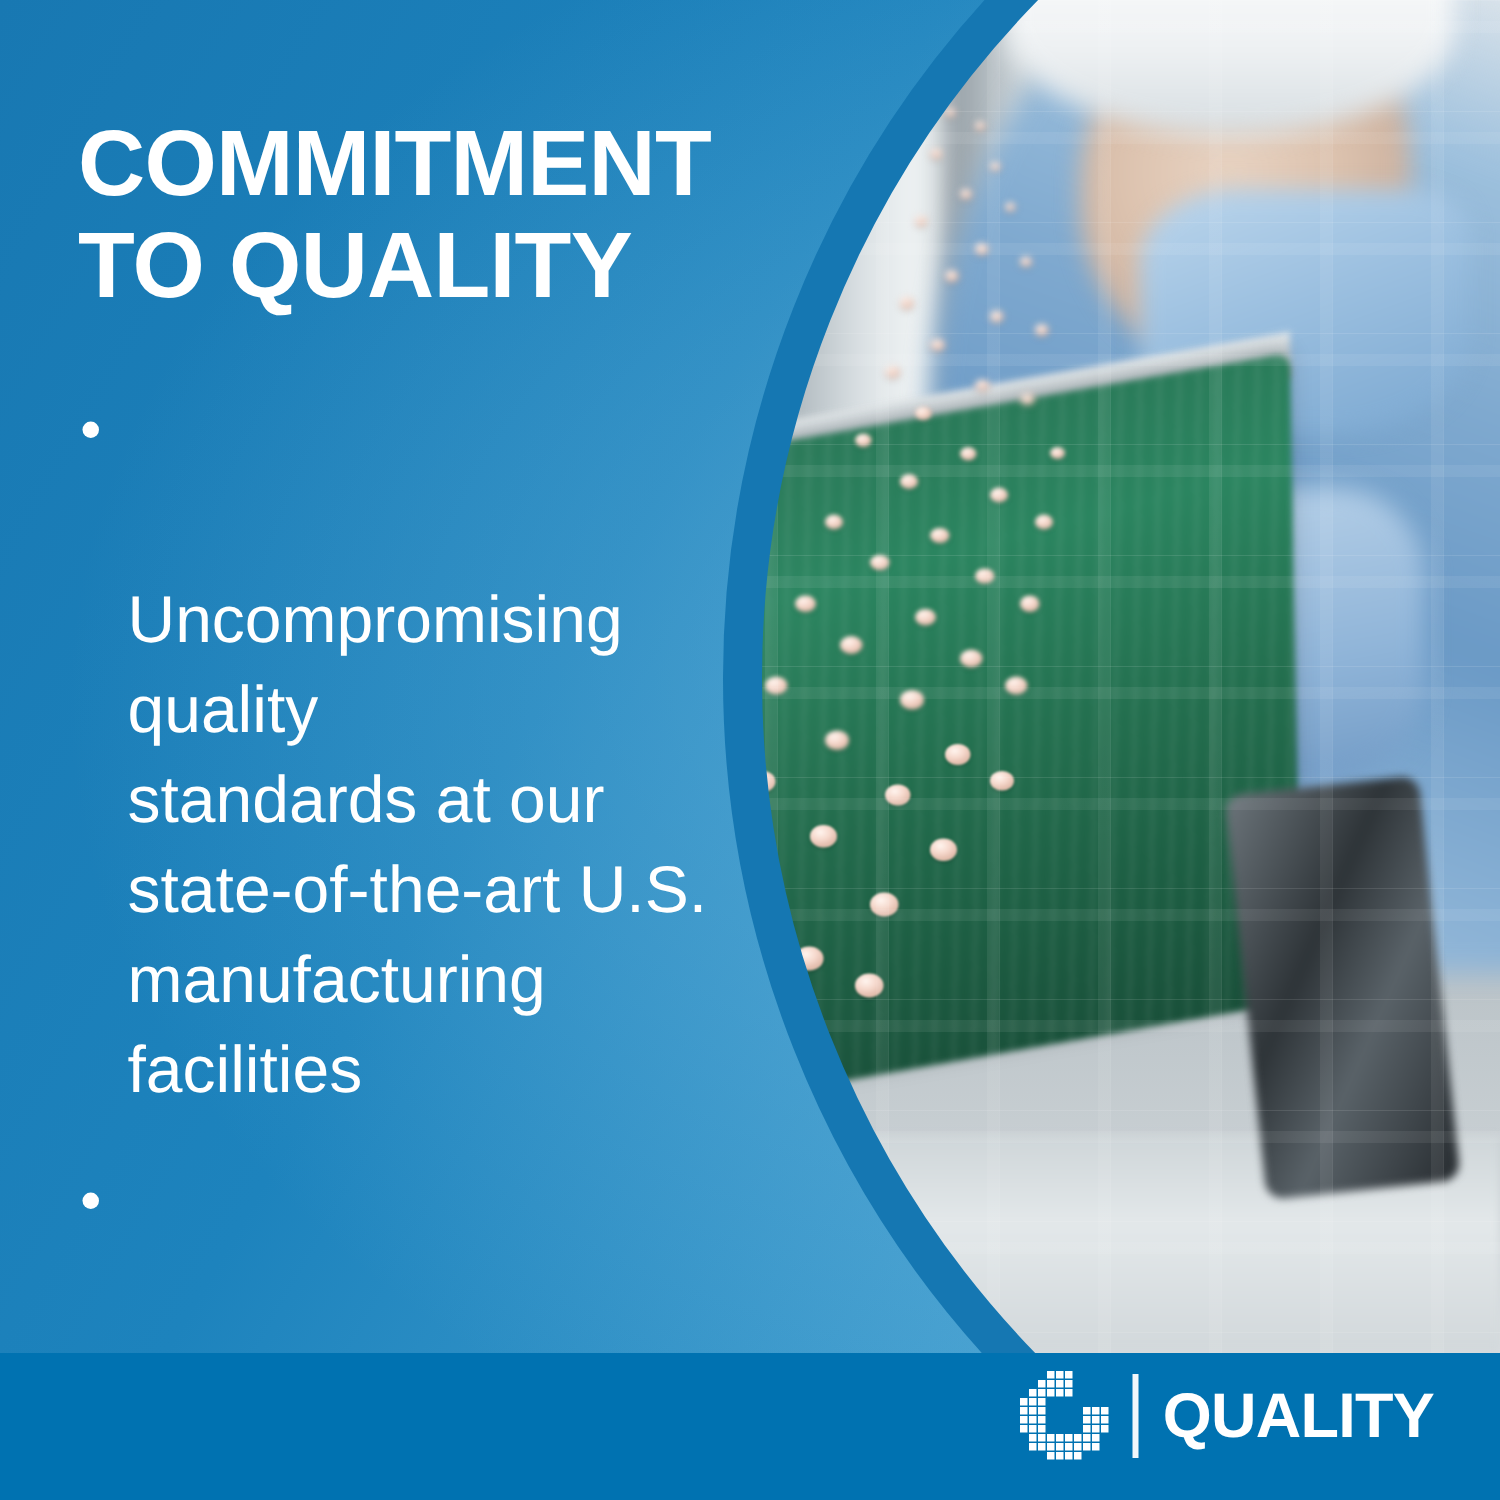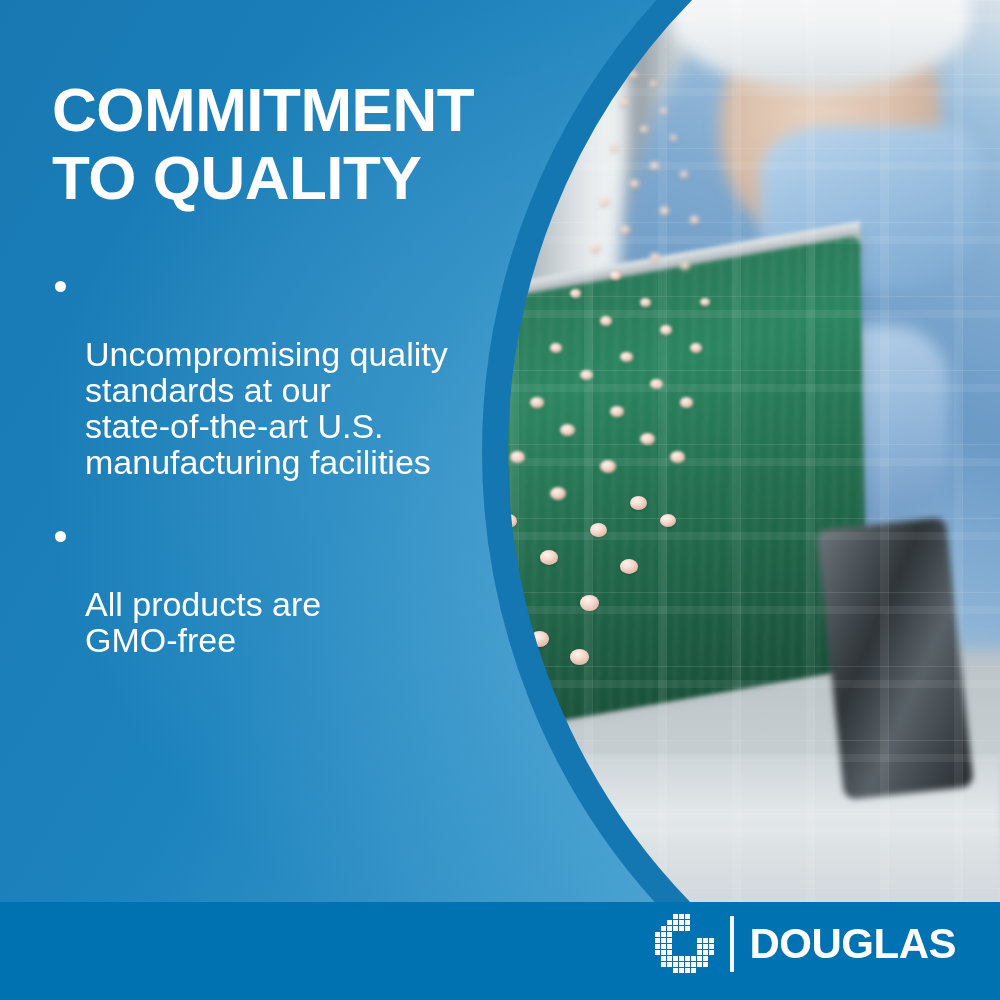--- a/index.html
+++ b/index.html
@@ -208,22 +208,22 @@
     white-space:pre-line;
   }
   .bullets{
     position:absolute;left:0;top:264px;width:470px;
   }
   .bullet{
     position:relative;
     padding-left:33px;
     margin-bottom:34px;
     color:#ffffff;
-    font-size:34px;
-    line-height:36px;
+    font-size:44px;
+    line-height:60px;
     white-space:pre-line;
   }
   .bullet .dot{
     position:absolute;left:3px;top:17px;
     width:11px;height:11px;border-radius:50%;
     background:#ffffff;
   }
 
   
   .footer{
@@ -443,18 +443,18 @@
               <rect x="49.00" y="49.00" width="5" height="5" fill="#ffffff"></rect>
               <rect x="19.00" y="55.00" width="5" height="5" fill="#ffffff"></rect>
               <rect x="25.00" y="55.00" width="5" height="5" fill="#ffffff"></rect>
               <rect x="31.00" y="55.00" width="5" height="5" fill="#ffffff"></rect>
               <rect x="37.00" y="55.00" width="5" height="5" fill="#ffffff"></rect>
             </g>
         </svg>
       </div>
       <div class="logo-divider"></div>
       <div class="logo-words">
-        <div class="logo-top">DOUGLAS</div>
+        <div class="logo-top">QUALITY</div>
       </div>
     </div>
   </div>
 
 </div>
 
 </body></html>

